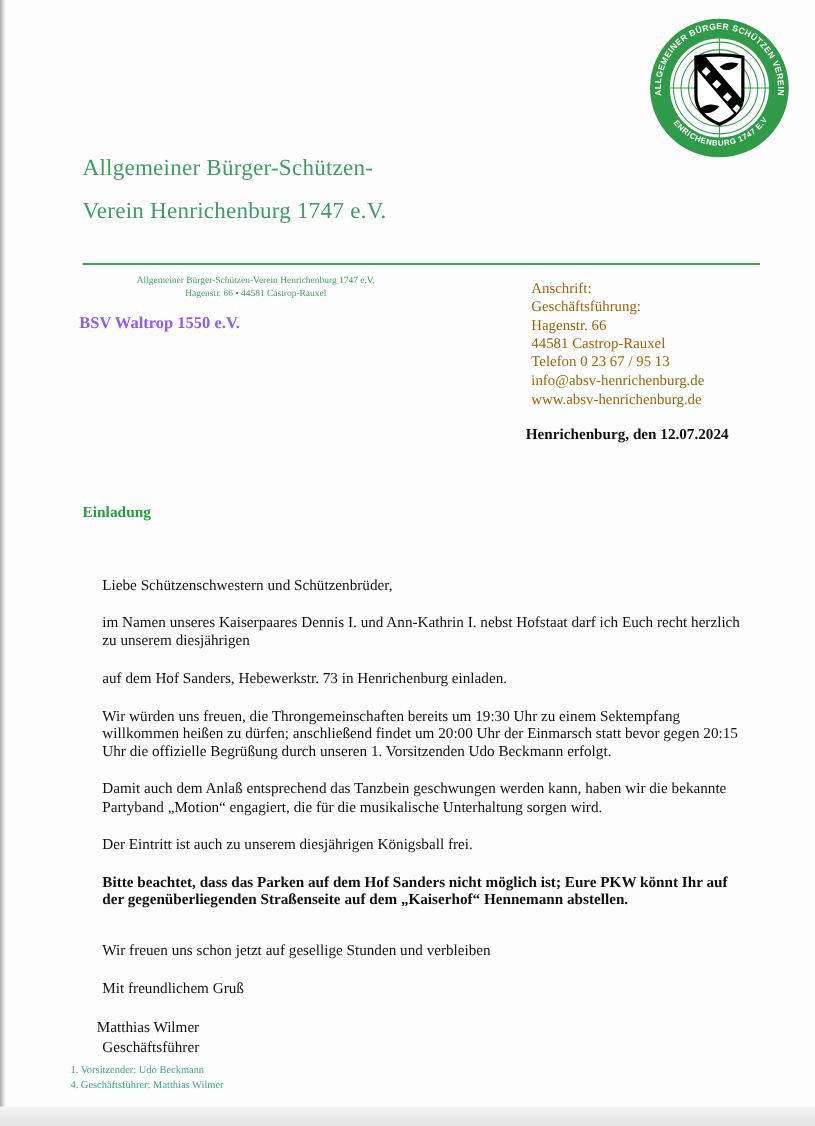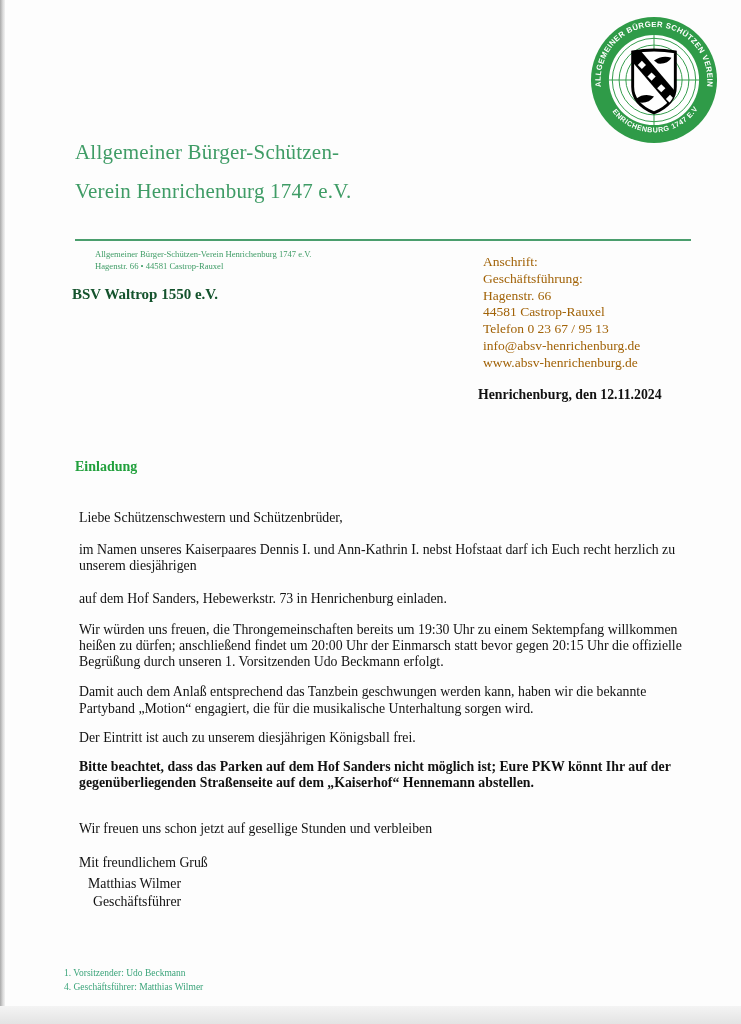--- a/index.html
+++ b/index.html
@@ -40,47 +40,47 @@
     font-size: 21px; line-height: 39px;
     color: #3f9c66; letter-spacing: 0.2px;
     white-space: nowrap;
   }
   .rule {
     position: absolute; left: 75px; top: 239px;
     width: 616px; height: 2px; background: #4a9e6d;
   }
   .sender-line {
     position: absolute; left: 95px; top: 249px;
-    width: 275px; text-align: left;
+    width: 275px; text-align: center;
     font-size: 8.6px; line-height: 11.5px;
     color: #3f9c66;
   }
   .recipient {
     position: absolute; left: 72px; top: 286px;
-    font-size: 15px; font-weight: bold; color: #14532d;
+    font-size: 15px; font-weight: bold; color: #8b5cf6;
   }
   .address {
     position: absolute; left: 483px; top: 254px;
     font-size: 13.5px; line-height: 16.8px;
     color: #a16207;
   }
   .dateline {
     position: absolute; left: 478px; top: 387px;
     font-size: 13.8px; font-weight: bold; color: #111;
   }
   .heading {
     position: absolute; left: 75px; top: 459px;
     font-size: 14px; font-weight: bold; color: #21a03c;
   }
   .letter-body {
     position: absolute; left: 75px; top: 506px;
     width: 618px;
     font-size: 13.8px; line-height: 16.2px; color: #111;
   }
-  .letter-body p { margin: 4px; }
+  .letter-body p { margin: 18px; }
   .p-salutation { margin-bottom: 16px !important; }
   .p-intro      { margin-bottom: 16px !important; }
   .p-event {
     text-align: center; font-weight: bold; color: #21a03c;
     margin-bottom: 14px !important;
   }
   .p-location   { margin-bottom: 15px !important; }
   .p-schedule   { margin-bottom: 14px !important; }
   .p-band       { margin-bottom: 13px !important; }
   .p-entry      { margin-bottom: 13px !important; }
@@ -161,21 +161,21 @@
   <div class="address">
     <div>Anschrift:</div>
     <div>Geschäftsführung:</div>
     <div>Hagenstr. 66</div>
     <div>44581 Castrop-Rauxel</div>
     <div>Telefon 0 23 67 / 95 13</div>
     <div>info@absv-henrichenburg.de</div>
     <div>www.absv-henrichenburg.de</div>
   </div>
 
-  <div class="dateline">Henrichenburg, den 12.11.2024</div>
+  <div class="dateline">Henrichenburg, den 12.07.2024</div>
 
   <div class="heading">Einladung</div>
 
   <div class="letter-body">
     <p class="p-salutation">Liebe Schützenschwestern und Schützenbrüder,</p>
     <p class="p-intro">im Namen unseres Kaiserpaares Dennis I. und Ann-Kathrin I. nebst Hofstaat darf ich Euch recht herzlich zu unserem diesjährigen</p>
     <p class="p-location">auf dem Hof Sanders, Hebewerkstr. 73 in Henrichenburg einladen.</p>
     <p class="p-schedule">Wir würden uns freuen, die Throngemeinschaften bereits um 19:30 Uhr zu einem Sektempfang willkommen heißen zu dürfen; anschließend findet um 20:00 Uhr der Einmarsch statt bevor gegen 20:15 Uhr die offizielle Begrüßung durch unseren 1. Vorsitzenden Udo Beckmann erfolgt.</p>
     <p class="p-band">Damit auch dem Anlaß entsprechend das Tanzbein geschwungen werden kann, haben wir die bekannte Partyband „Motion“ engagiert, die für die musikalische Unterhaltung sorgen wird.</p>
     <p class="p-entry">Der Eintritt ist auch zu unserem diesjährigen Königsball frei.</p>

